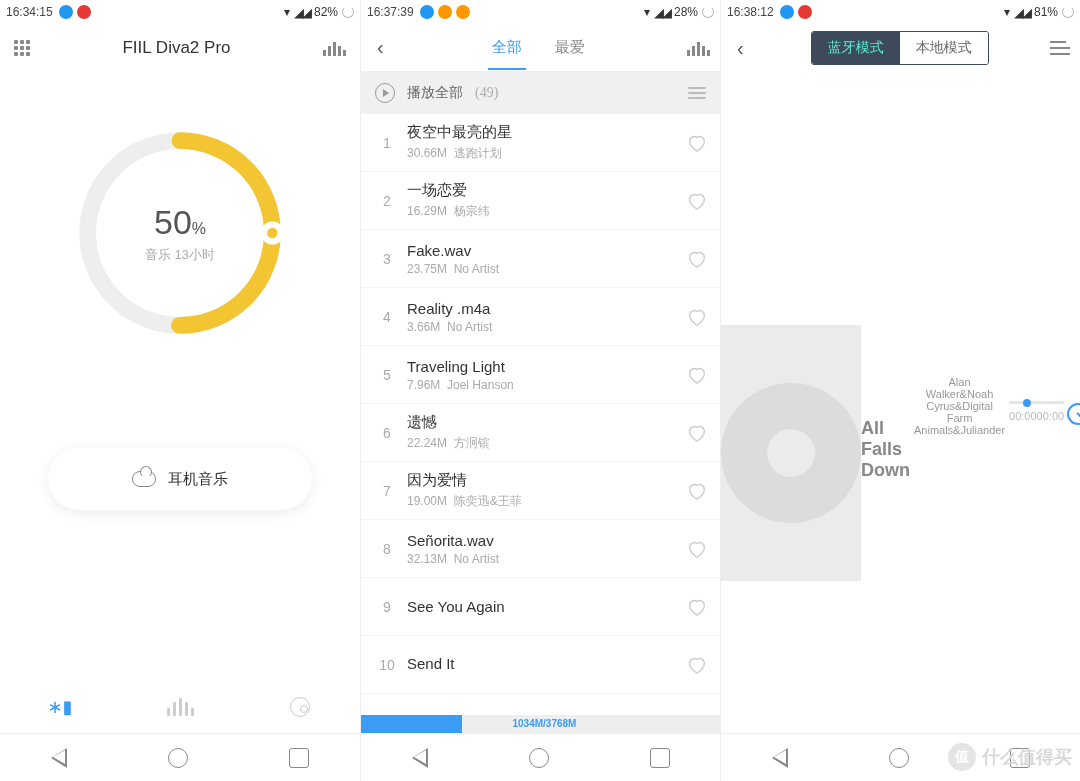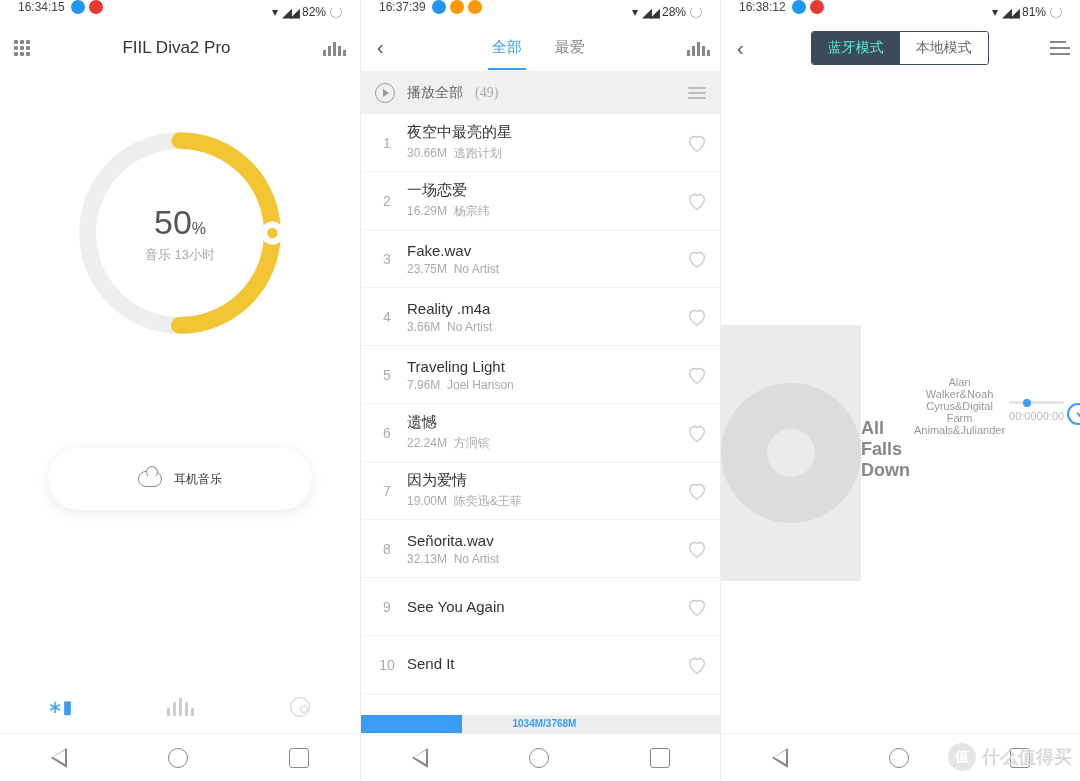--- a/index.html
+++ b/index.html
@@ -1,21 +1,21 @@
 <!DOCTYPE html>
 <html><head>
 <meta charset="utf-8">
 <style>
   * { box-sizing: border-box; margin: 0; padding: 0; font-family: sans-serif; -webkit-font-smoothing: antialiased; }
   body { width: 1080px; height: 781px; background: #fff; display: flex; position: relative; overflow: hidden; }
   .screen { width: 360px; height: 781px; display: flex; flex-direction: column; position: relative; background: #fff; }
   .screen + .screen { border-left: 1px solid #eee; }
 
   
-  .status { height: 24px; display: flex; padding: 0 18px; font-size: 12px; color: #333; }
+  .status { height: 24px; display: flex; align-items: center; padding: 0 6px; font-size: 12px; color: #333; }
   .status .time { color: #444; }
   .status .icons-l { display: flex; gap: 4px; margin-left: 6px; }
   .status .spacer { flex: 1; }
   .status .icons-r { display: flex; align-items: center; gap: 4px; }
   .dot-blue { width: 14px; height: 14px; border-radius: 50%; background: #2196f3; }
   .dot-red  { width: 14px; height: 14px; border-radius: 50%; background: #e53935; }
   .dot-orange { width: 14px; height: 14px; border-radius: 50%; background: #ff9800; }
   .sig { font-size: 13px; letter-spacing: -2px; }
   .spin { width: 12px; height: 12px; border: 1.5px solid #bbb; border-top-color: transparent; border-radius: 50%; }
 
@@ -41,21 +41,21 @@
   .ring-wrap { width: 210px; height: 210px; position: relative; }
   .ring-svg { width: 100%; height: 100%; transform: rotate(-90deg); }
   .ring-bg { stroke: #eee; stroke-width: 8; fill: none; }
   .ring-fg { stroke: #f4c532; stroke-width: 8; fill: none; stroke-linecap: round; }
   .ring-dot { fill: #f4c532; stroke: #fff; stroke-width: 3; }
   .ring-label { position: absolute; inset: 0; display: flex; flex-direction: column; align-items: center; justify-content: center; }
   .ring-pct { font-size: 34px; color: #555; font-weight: 300; }
   .ring-pct small { font-size: 16px; }
   .ring-sub { font-size: 13px; color: #aaa; margin-top: 4px; }
 
-  .music-card { margin-top: 110px; width: 264px; height: 62px; border-radius: 31px; background: #fff; box-shadow: 0 3px 14px rgba(0,0,0,0.08); display: flex; align-items: center; justify-content: center; gap: 12px; font-size: 12px; color: #333; }
+  .music-card { margin-top: 110px; width: 264px; height: 62px; border-radius: 31px; background: #fff; box-shadow: 0 3px 14px rgba(0,0,0,0.08); display: flex; align-items: center; justify-content: center; gap: 12px; font-size: 15px; color: #333; }
   .cloud-icon { width: 24px; height: 16px; border: 1.5px solid #888; border-radius: 10px 10px 10px 10px; position: relative; }
   .cloud-icon::after { content: ""; position: absolute; width: 10px; height: 10px; border: 1.5px solid #888; border-radius: 50%; top: -6px; left: 7px; background: #fff; border-bottom-color: transparent; }
 
   .s1-tabs { height: 52px; display: flex; }
   .s1-tab { flex: 1; display: flex; align-items: center; justify-content: center; font-size: 18px; color: #ccc; position: relative; }
   .s1-tab.active { color: #3b9cf5; }
   .bt-icon { font-size: 18px; }
   .eq-icon { display: flex; align-items: flex-end; gap: 3px; height: 18px; }
   .eq-icon span { width: 3px; background: #ccc; border-radius: 1px; }
   .eq-icon span:nth-child(1){height:8px} .eq-icon span:nth-child(2){height:14px} .eq-icon span:nth-child(3){height:18px} .eq-icon span:nth-child(4){height:14px} .eq-icon span:nth-child(5){height:8px}

